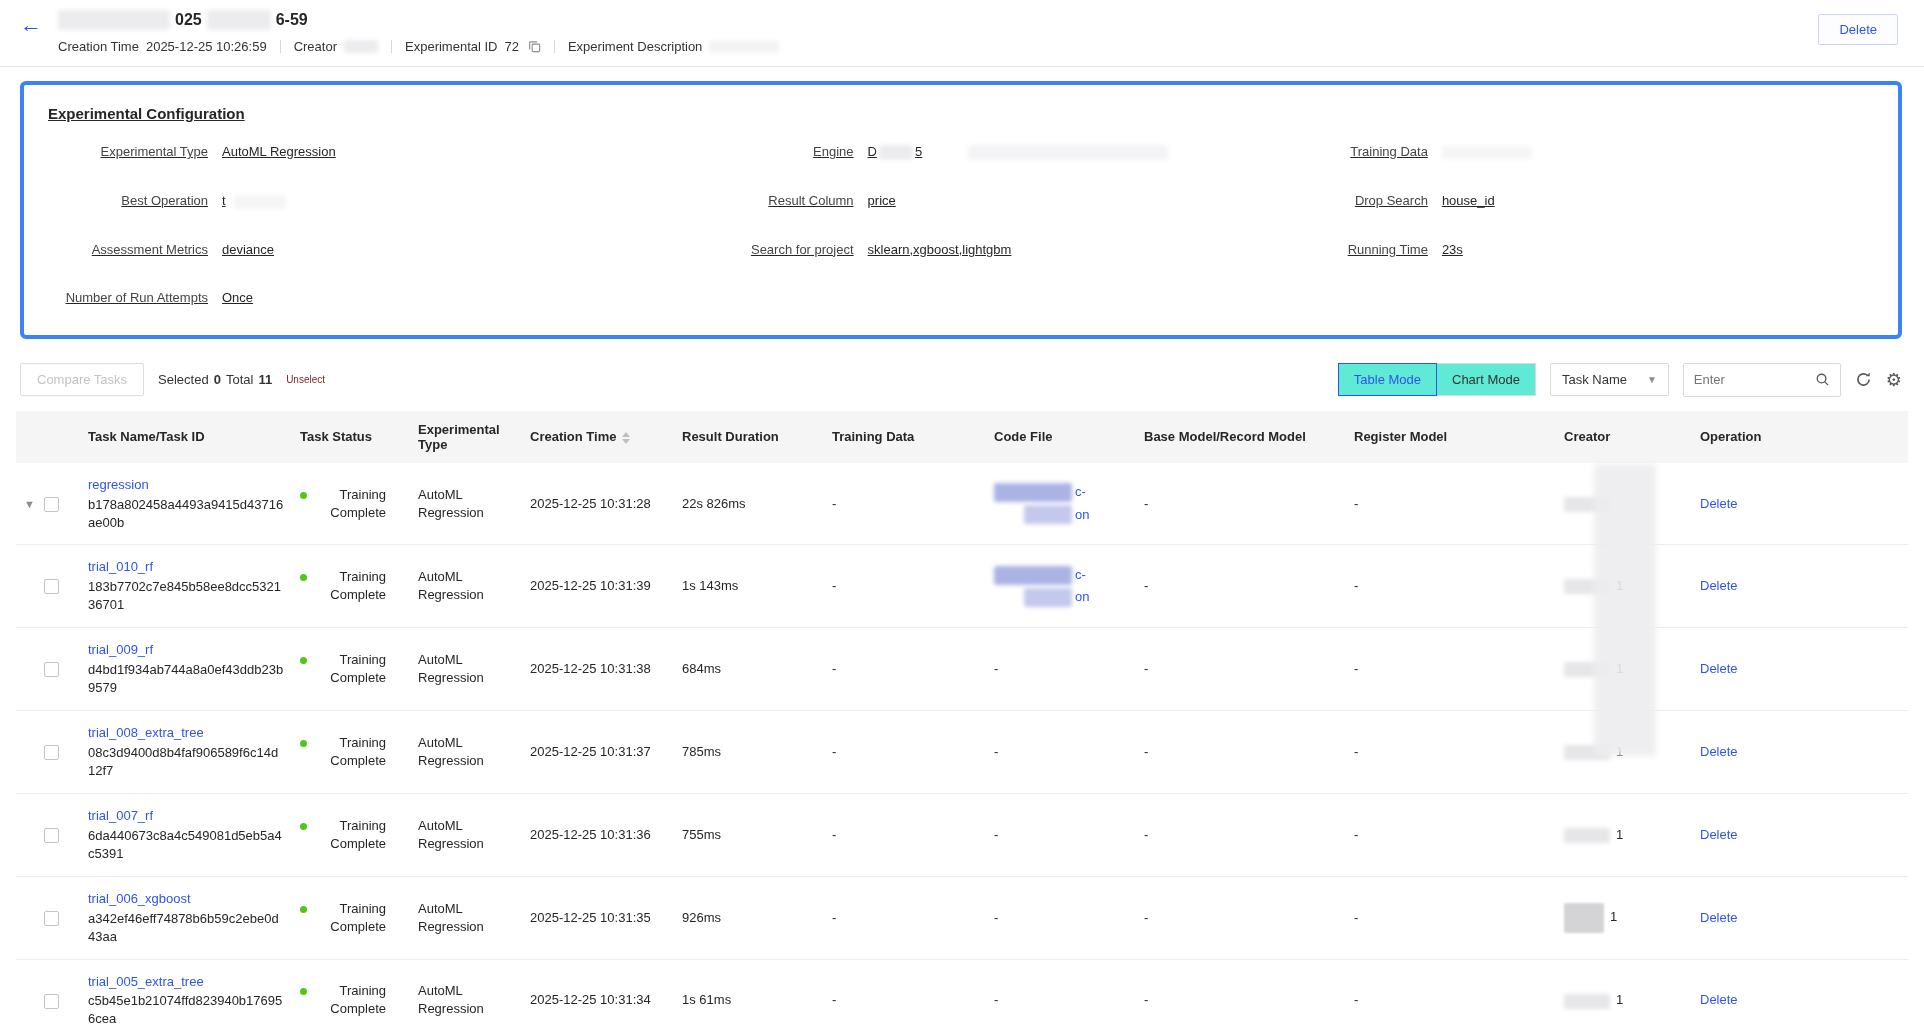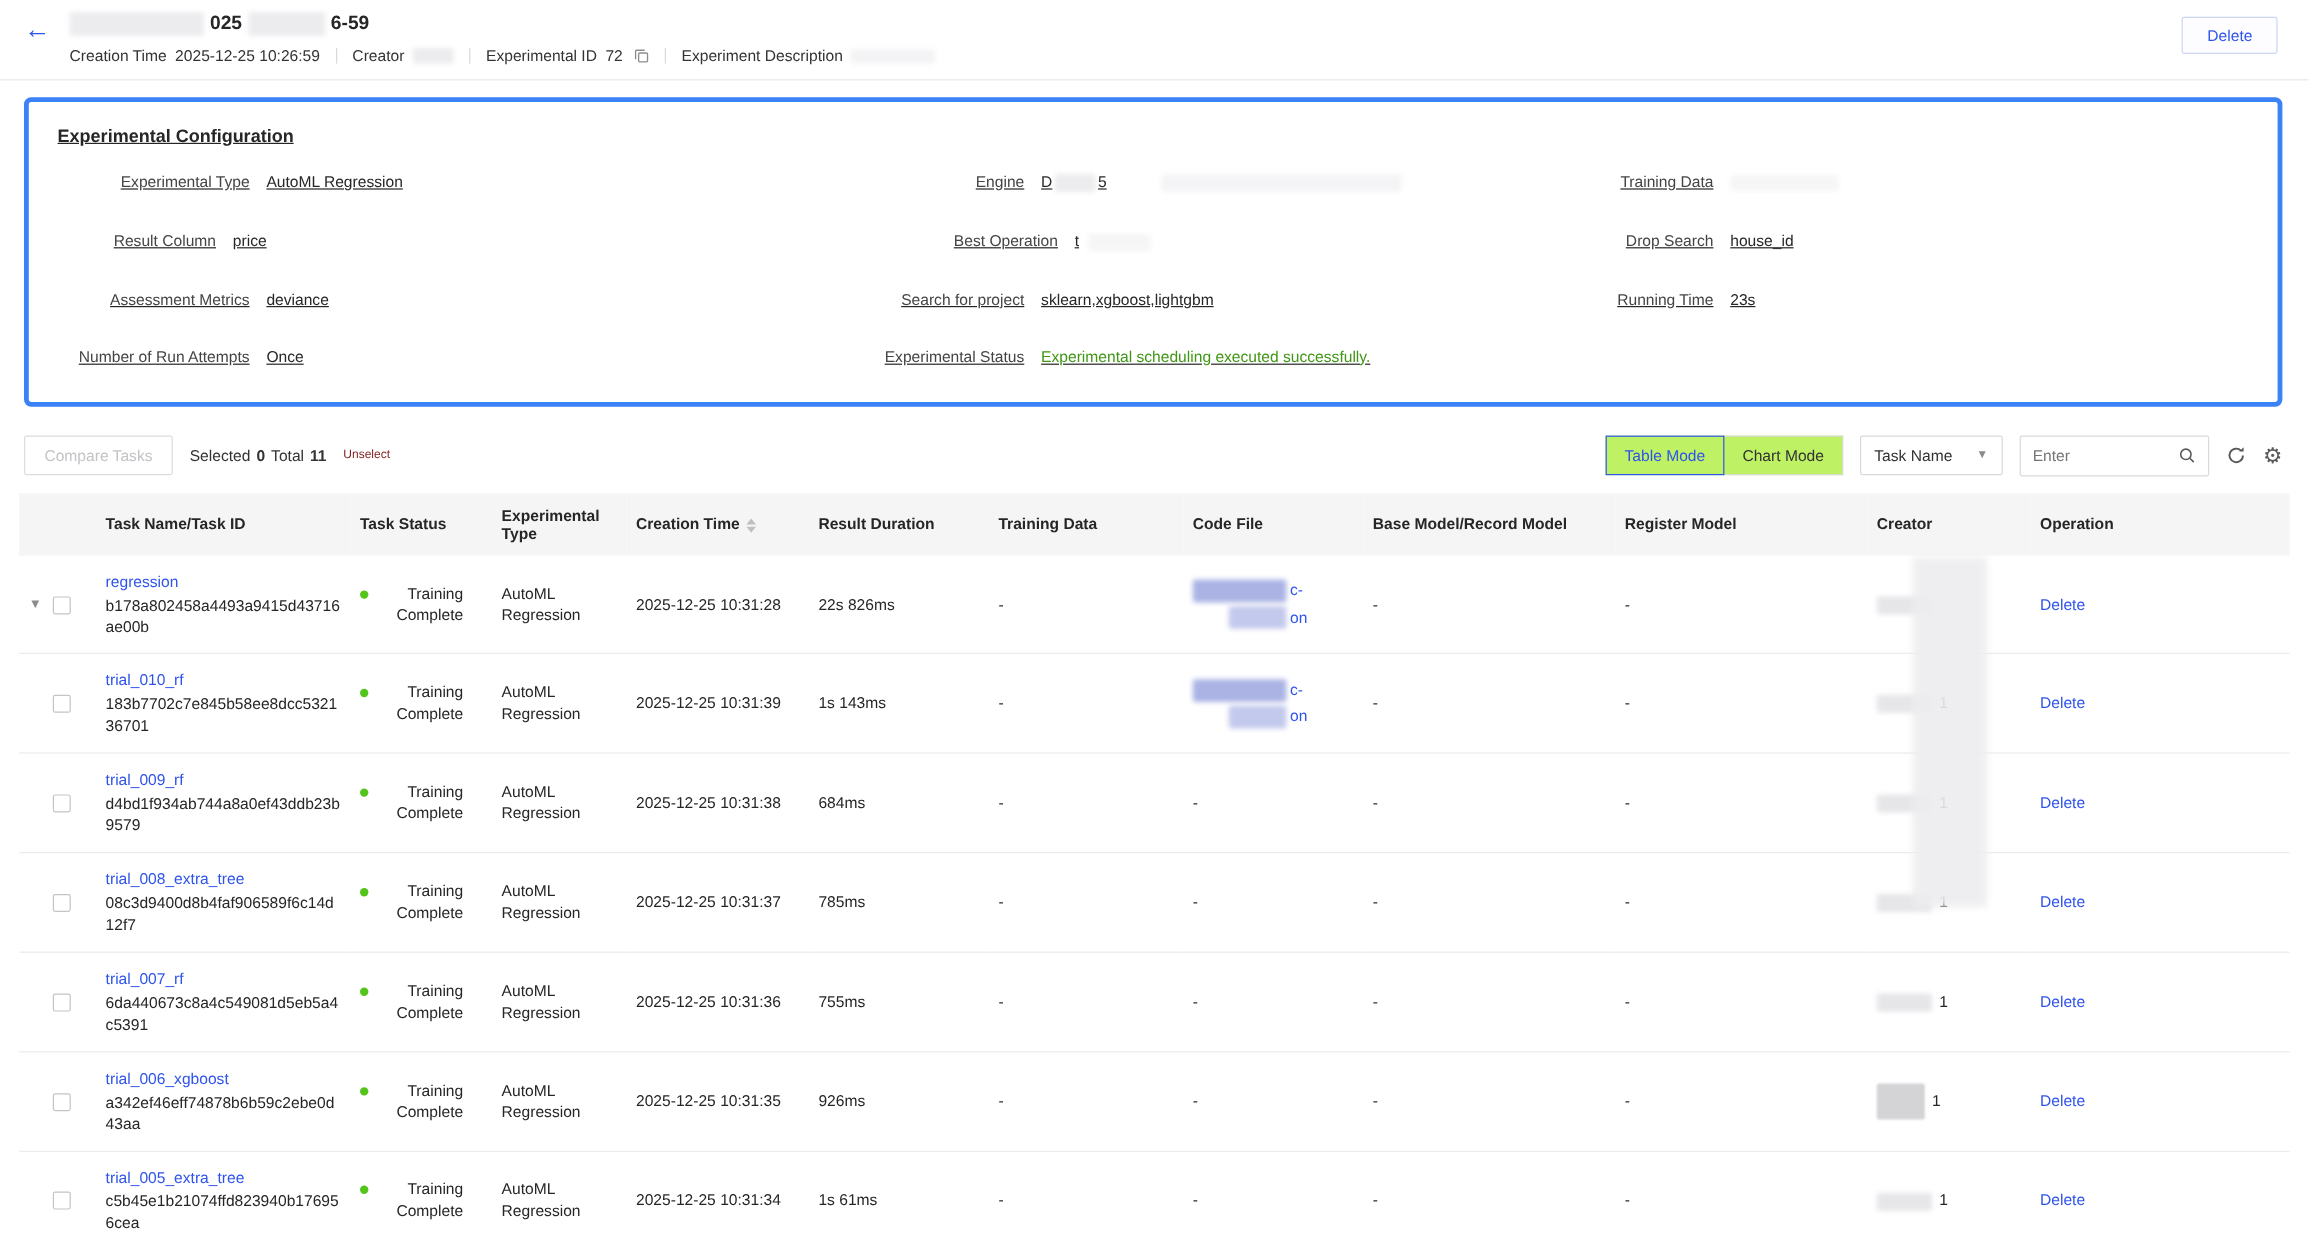--- a/index.html
+++ b/index.html
@@ -73,21 +73,21 @@
   .compare-btn {
     border: 1px solid #dcdcdf; background: #fff; color: #c3c3c8;
     padding: 8px 16px; border-radius: 2px; font-size: 13px; font-family: inherit; cursor: not-allowed;
   }
   .selected-info { font-size: 13px; color: #333; display: flex; gap: 5px; }
   .selected-info b { font-weight: bold; }
   .unselect { color: #7f1d1d; font-size: 10px; border: none; background: none; font-family: inherit; }
   .toolbar-right { margin-left: auto; display: flex; align-items: center; gap: 14px; }
   .mode-group { display: flex; }
   .mode-btn {
-    border: 1px solid #d9d9d9; background: #bef264; padding: 8px 15px;
+    border: 1px solid #d9d9d9; background: #5eead4; padding: 8px 15px;
     font-size: 13px; color: #333; font-family: inherit; cursor: pointer;
   }
   .mode-btn.active { border-color: #2f54eb; color: #2f54eb; position: relative; z-index: 1; }
   .mode-btn + .mode-btn { margin-left: -1px; }
   .filter-select {
     border: 1px solid #d9d9d9; border-radius: 2px; padding: 8px 11px;
     font-size: 13px; display: flex; align-items: center; gap: 20px; color: #333;
     background: #fff; cursor: pointer;
   }
   .chev-down { font-size: 10px; color: #8c8c8c; }
@@ -193,28 +193,28 @@
       <span class="config-label">Engine</span>
       <span class="config-value">
         <span>D</span><span class="redact engine-redact-1"></span><span>5</span><span class="redact engine-redact-2"></span>
       </span>
     </div>
     <div class="config-cell col3">
       <span class="config-label">Training Data</span>
       <span class="config-value"><span></span><span class="redact training-redact"></span></span>
     </div>
 
+    <div class="config-cell col1">
+      <span class="config-label">Best Operation</span>
+      <span class="config-value"><span>t</span><span class="redact bestop-redact"></span></span>
+    </div>
     <div class="config-cell col2">
       <span class="config-label">Result Column</span>
       <span class="config-value">price</span>
     </div>
-    <div class="config-cell col1">
-      <span class="config-label">Best Operation</span>
-      <span class="config-value"><span>t</span><span class="redact bestop-redact"></span></span>
-    </div>
     <div class="config-cell col3">
       <span class="config-label">Drop Search</span>
       <span class="config-value">house_id</span>
     </div>
 
     <div class="config-cell col1">
       <span class="config-label">Assessment Metrics</span>
       <span class="config-value">deviance</span>
     </div>
     <div class="config-cell col2">
@@ -222,24 +222,20 @@
       <span class="config-value">sklearn,xgboost,lightgbm</span>
     </div>
     <div class="config-cell col3">
       <span class="config-label">Running Time</span>
       <span class="config-value">23s</span>
     </div>
 
     <div class="config-cell col1">
       <span class="config-label">Number of Run Attempts</span>
       <span class="config-value">Once</span>
-    </div>
-    <div class="config-cell col2">
-      <span class="config-label">Experimental Status</span>
-      <span class="config-value status-green">Experimental scheduling executed successfully.</span>
     </div>
     <div class="config-cell col3"></div>
   </div>
 </section>
 
 <div class="toolbar">
   <button class="compare-btn">Compare Tasks</button>
   <span class="selected-info">
     <span>Selected</span>
     <b>0</b>

